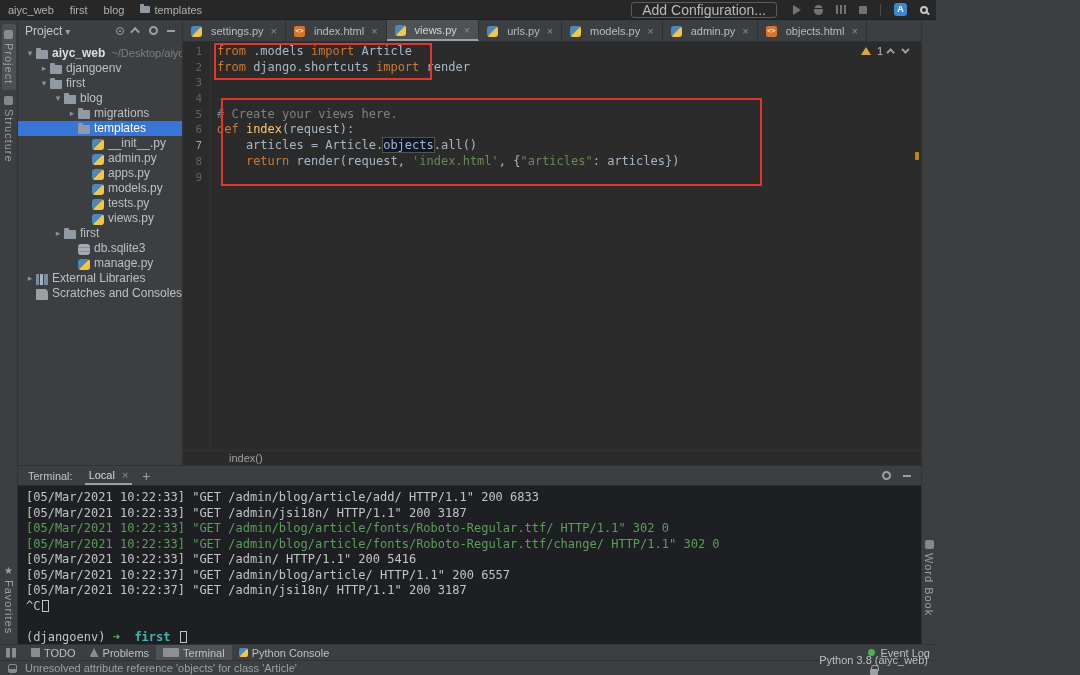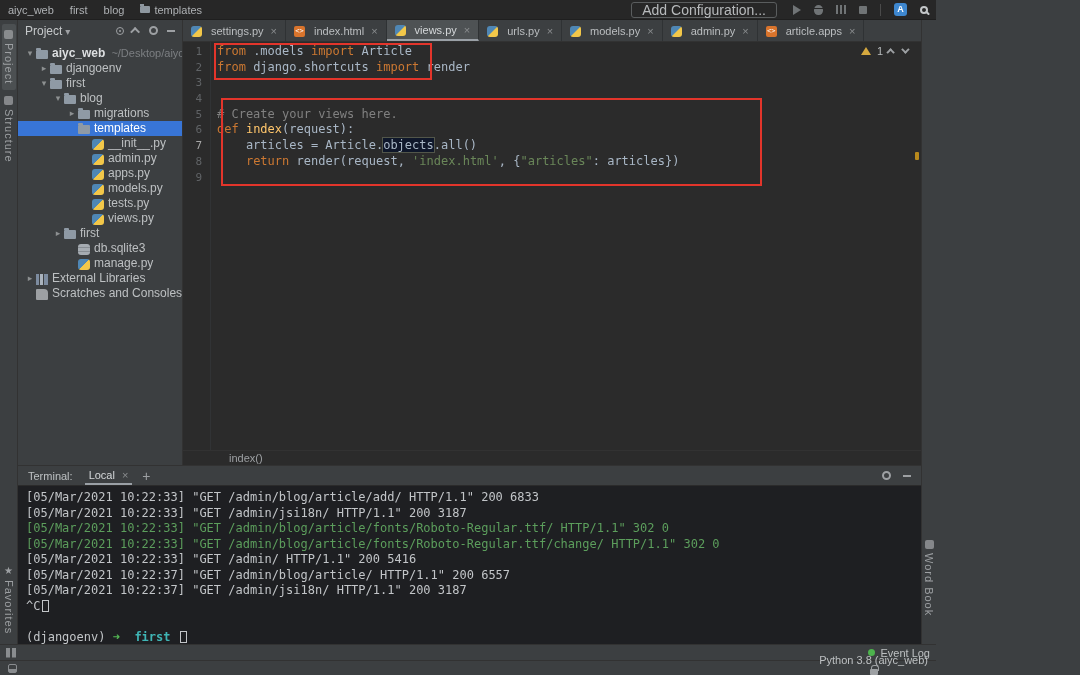--- a/index.html
+++ b/index.html
@@ -321,21 +321,21 @@
                 <span class="tab-label">models.py</span>
                 <span class="tab-close"></span>
               </div>
               <div class="tab">
                 <span class="ficon python"></span>
                 <span class="tab-label">admin.py</span>
                 <span class="tab-close"></span>
               </div>
               <div class="tab">
                 <span class="ficon html"></span>
-                <span class="tab-label">article.apps</span>
+                <span class="tab-label">objects.html</span>
                 <span class="tab-close"></span>
               </div>
             </div>
           <div class="editor-body">
             <div class="gutter">
                 <div class="gut-num">1</div>
                 <div class="gut-num">2</div>
                 <div class="gut-num">3</div>
                 <div class="gut-num">4</div>
                 <div class="gut-num">5</div>
@@ -401,27 +401,46 @@
     <div class="stripe right">
         <div class="vtab mt-auto" style="margin-bottom: 18px;">
           <span class="stripe-icon"></span>
           <span class="vlabel">Word Book</span>
         </div>
       </div>
   </div>
 
   <div class="bottom-toolbar">
     <span class="grid-icon"></span>
+    <div class="tools" style="display:flex;height:100%;">
+        <div class="tool-btn">
+          <span class="tb-icon todo"></span>
+          <span>TODO</span>
+        </div>
+        <div class="tool-btn">
+          <span class="tb-icon problems"></span>
+          <span>Problems</span>
+        </div>
+        <div class="tool-btn active">
+          <span class="tb-icon terminal"></span>
+          <span>Terminal</span>
+        </div>
+        <div class="tool-btn">
+          <span class="tb-icon python"></span>
+          <span>Python Console</span>
+        </div>
+      </div>
     <div class="event-log">
       <span class="dot"></span>
       <span>Event Log</span>
     </div>
   </div>
 
   <div class="status-bar">
     <span class="corner-icon"></span>
+    <span class="sb-msg">Unresolved attribute reference 'objects' for class 'Article'</span>
     <div class="sb-right">
       <span>Python 3.8 (aiyc_web)</span>
       <span class="lock"></span>
       <span class="green-dot"></span>
     </div>
   </div>
 </div>
 
 </body></html>

